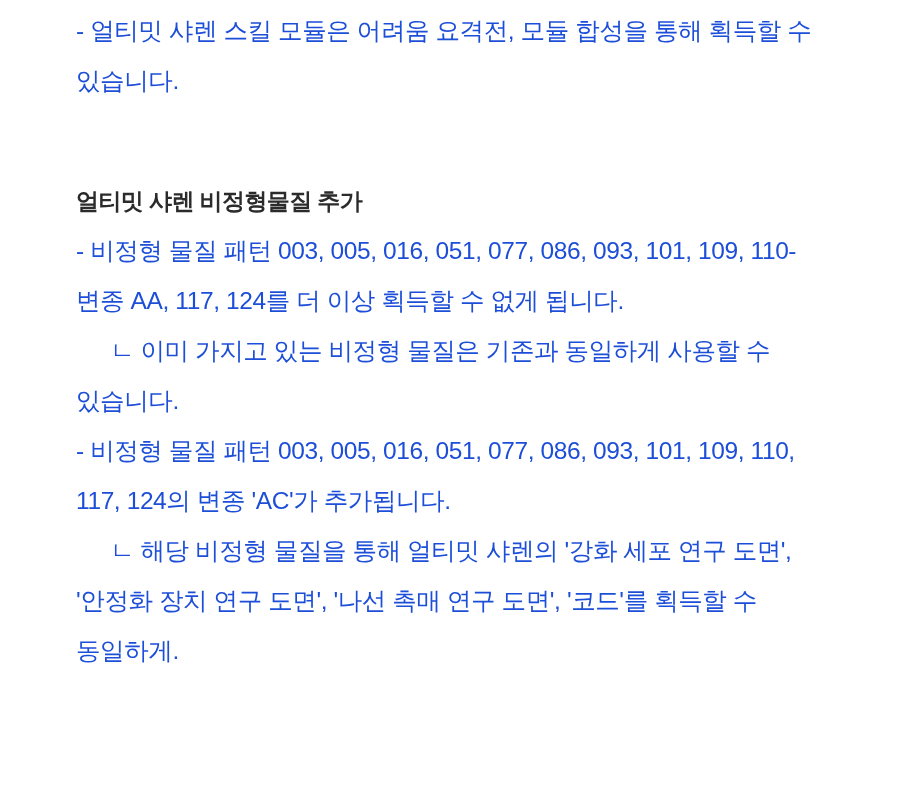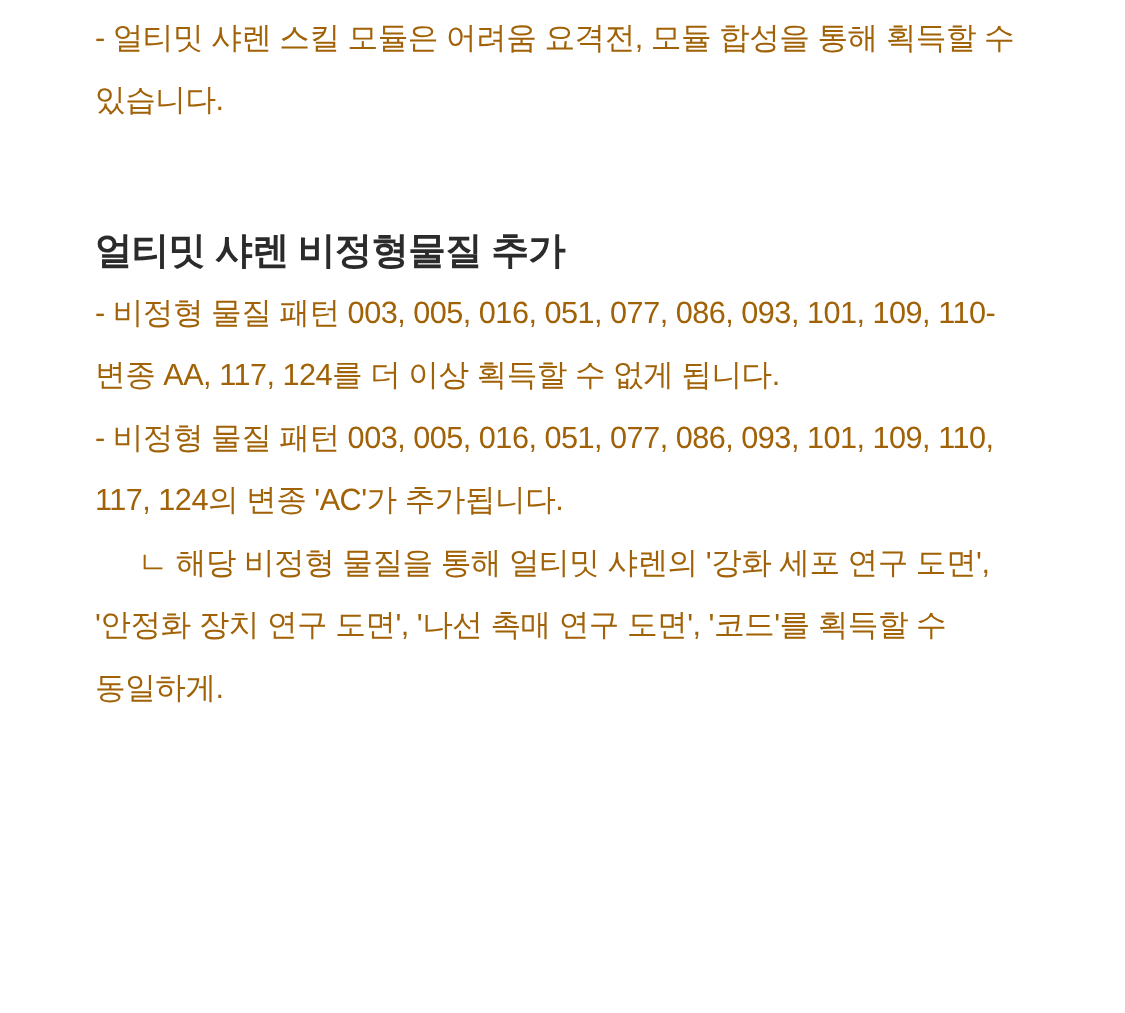--- a/index.html
+++ b/index.html
@@ -19,47 +19,48 @@
     width: 900px;
     height: 810px;
     background: #ffffff;
     box-sizing: border-box;
     padding: 0 68px 0 76px;
   }
   .doc {
     padding-top: 6px;
   }
   .para {
-    color: #a16207;
+    color: #1d4ed8;
     font-size: 24.5px;
     line-height: 50px;
     letter-spacing: -0.4px;
     margin: 0;
     word-break: keep-all;
   }
   .para.indent-sub {
     text-indent: 34px;
   }
   .heading {
     color: #2b2b2b;
-    font-size: 30px;
+    font-size: 23px;
     line-height: 50px;
     letter-spacing: -0.6px;
     font-weight: bold;
     margin: 0;
   }
   .spacer-block {
     height: 70px;
   }
 </style>
 </head>
 <body>
 
 <div class="page">
   <div class="doc" id="doc-root">
       <p class="para">- 얼티밋 샤렌 스킬 모듈은 어려움 요격전, 모듈 합성을 통해 획득할 수 있습니다.</p>
       <div class="spacer-block"></div>
       <h2 class="heading">얼티밋 샤렌 비정형물질 추가</h2>
       <p class="para">- 비정형 물질 패턴 003, 005, 016, 051, 077, 086, 093, 101, 109, 110-변종 AA, 117, 124를 더 이상 획득할 수 없게 됩니다.</p>
+      <p class="para indent-sub">ㄴ 이미 가지고 있는 비정형 물질은 기존과 동일하게 사용할 수 있습니다.</p>
       <p class="para">- 비정형 물질 패턴 003, 005, 016, 051, 077, 086, 093, 101, 109, 110, 117, 124의 변종 'AC'가 추가됩니다.</p>
       <p class="para indent-sub">ㄴ 해당 비정형 물질을 통해 얼티밋 샤렌의 '강화 세포 연구 도면', '안정화 장치 연구 도면', '나선 촉매 연구 도면', '코드'를 획득할 수 동일하게.</p>
     </div>
 </div>
 
 </body></html>

